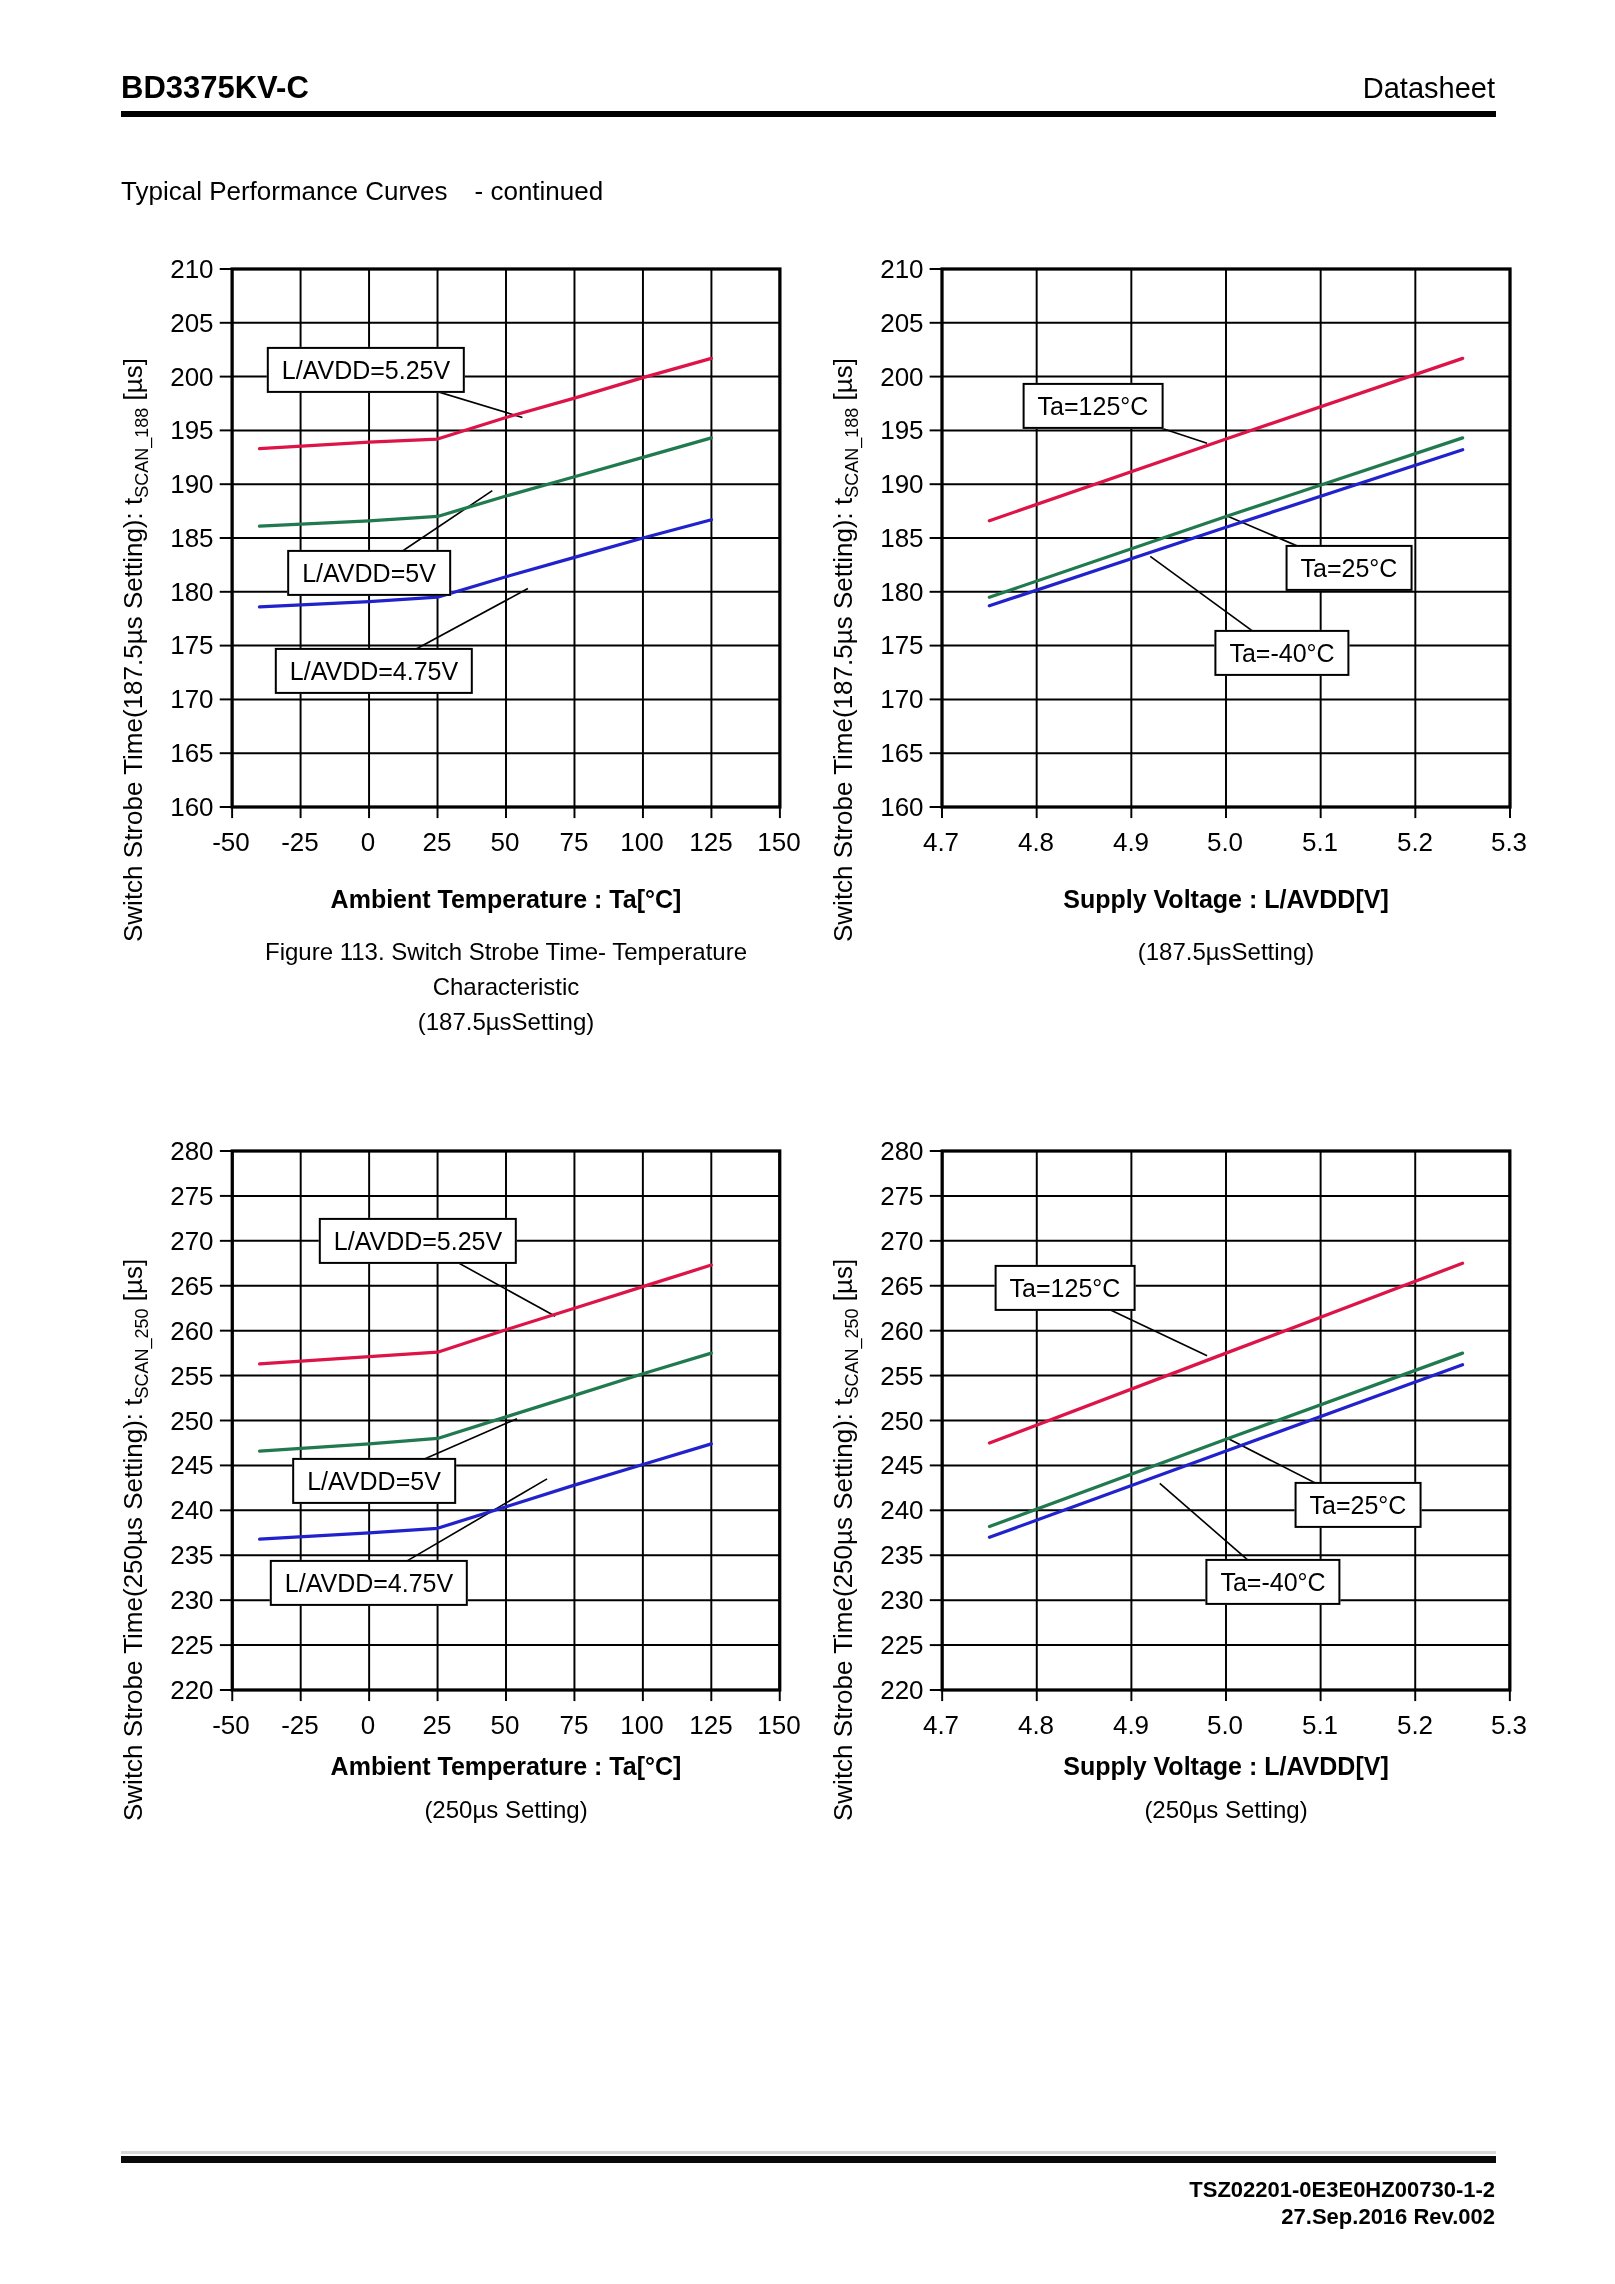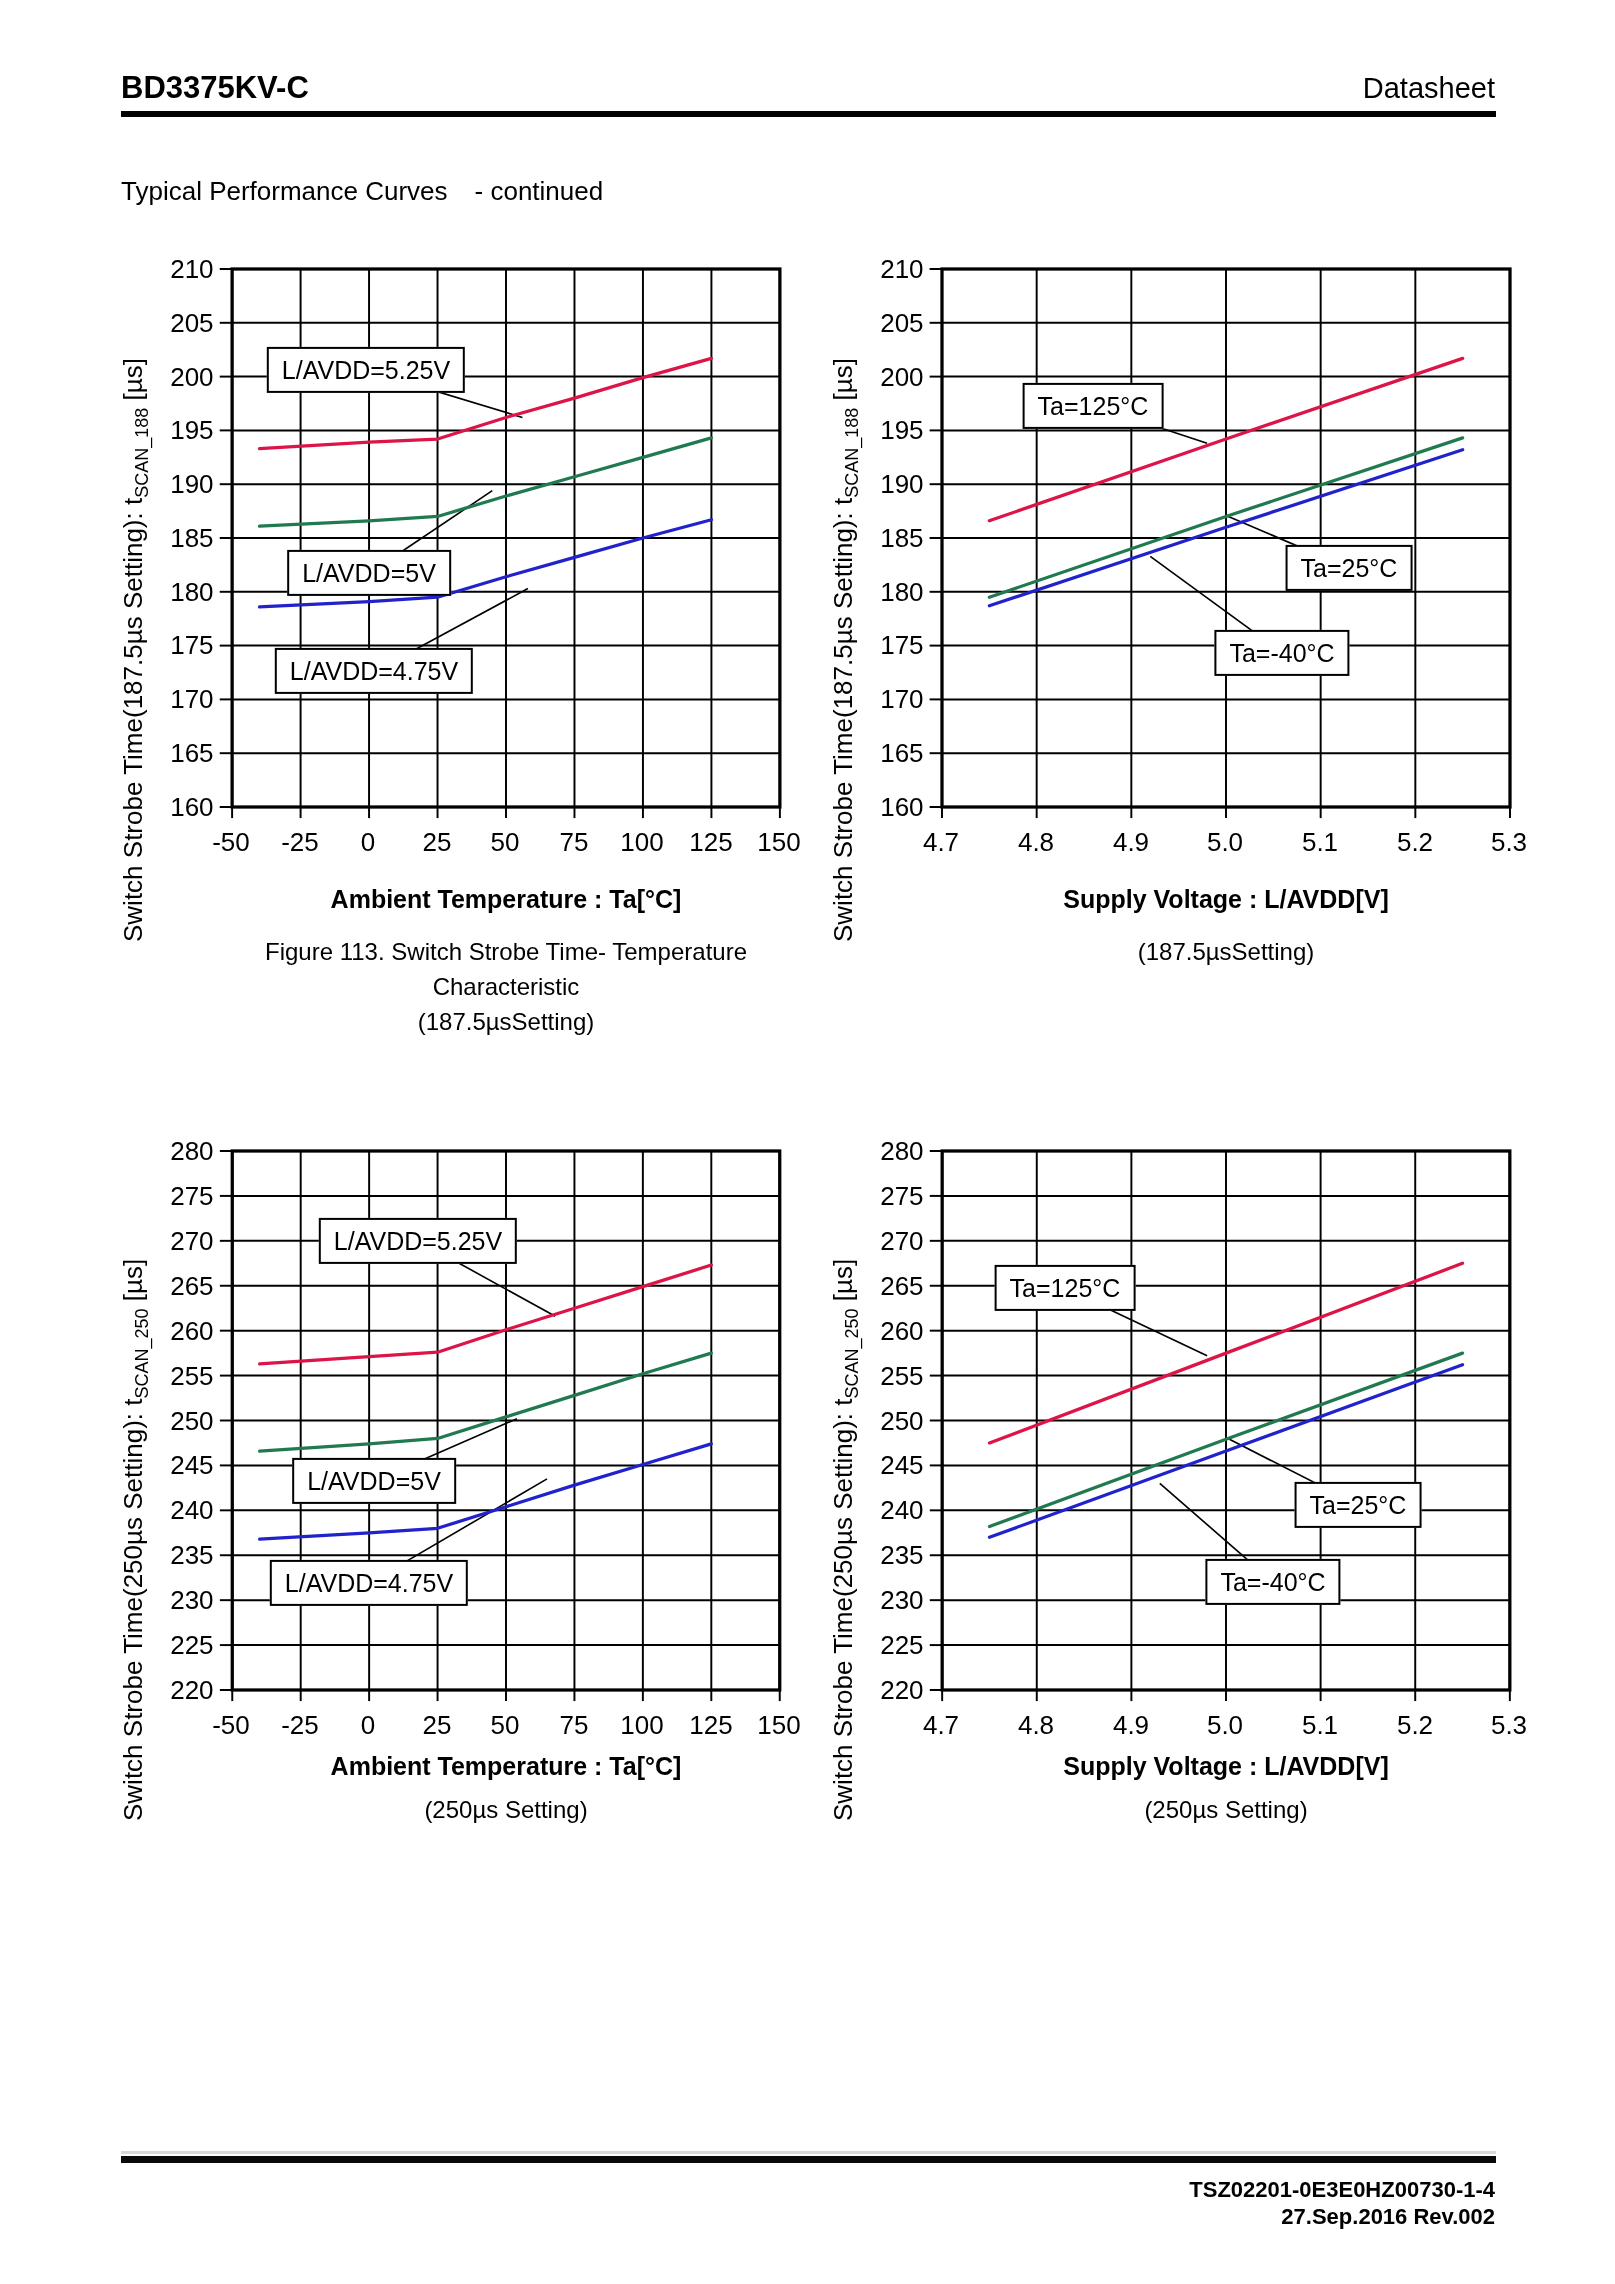--- a/index.html
+++ b/index.html
@@ -378,18 +378,18 @@
       <div class="xtick" style="left: 555px; top: 604px;">5.2</div>
       <div class="xtick" style="left: 649px; top: 604px;">5.3</div>
       <div class="callout" style="left: 257px; top: 184px;">Ta=125°C</div>
       <div class="callout" style="left: 550px; top: 401px;">Ta=25°C</div>
       <div class="callout" style="left: 465px; top: 478px;">Ta=-40°C</div>
     </figure>
 
   <div class="ft-rule-light"></div>
   <div class="ft-rule-dark"></div>
   <div class="ft-right">
-    <div>TSZ02201-0E3E0HZ00730-1-4</div>
+    <div>TSZ02201-0E3E0HZ00730-1-2</div>
     <div>27.Sep.2016 Rev.002</div>
   </div>
 
 </div>
 
 
 </body></html>

